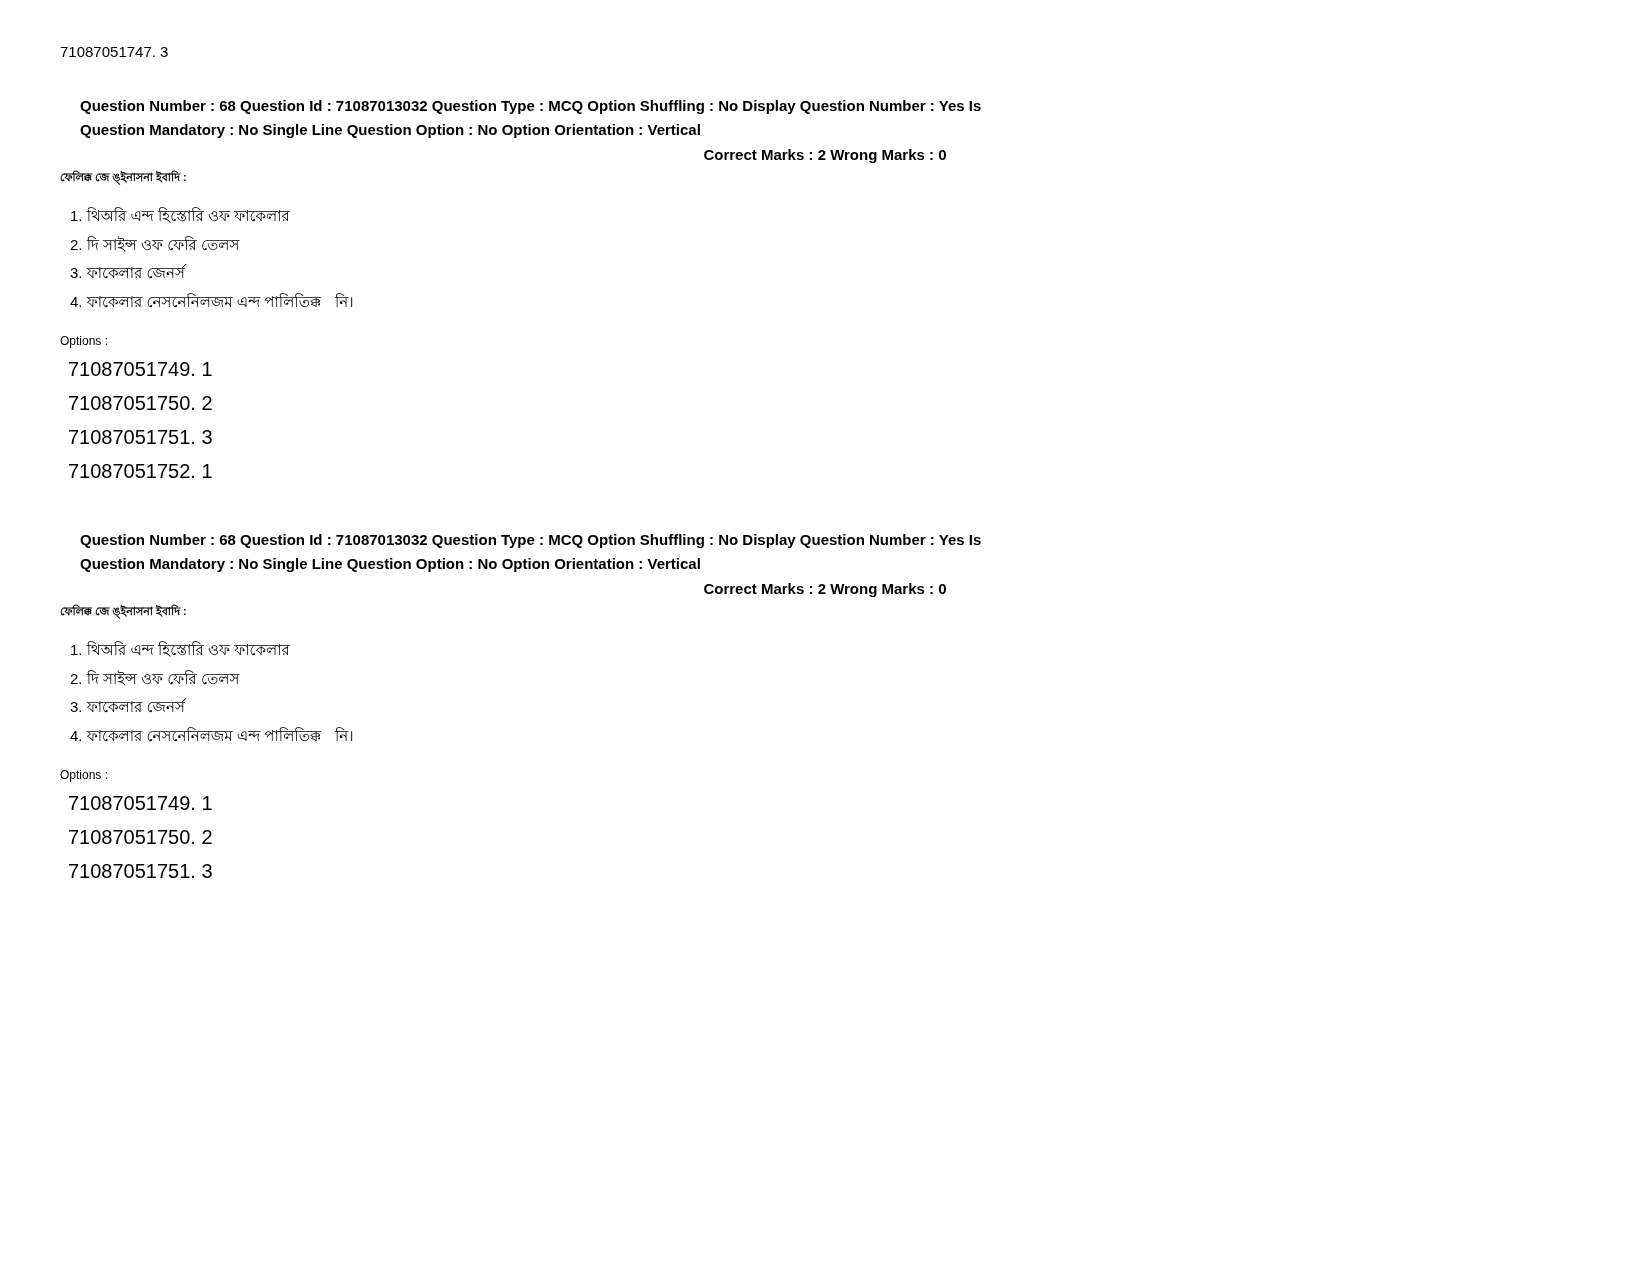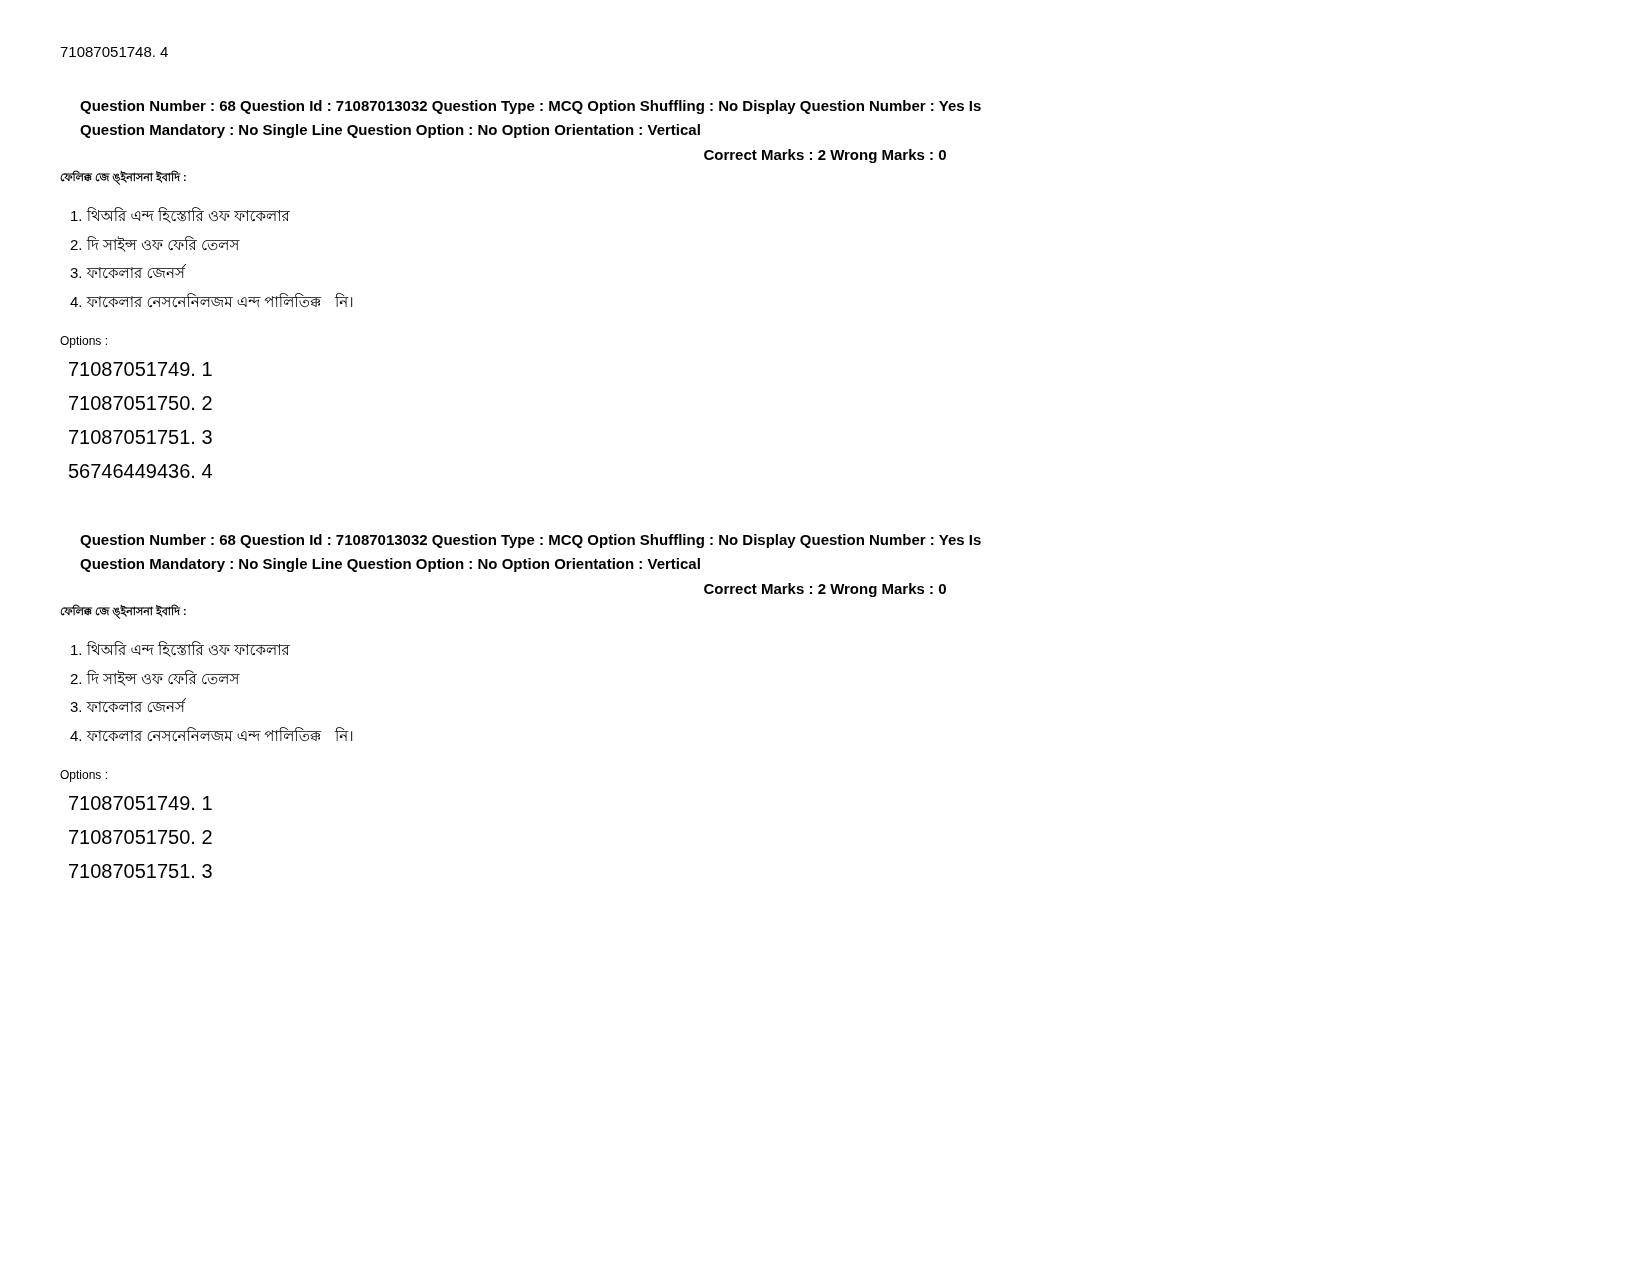--- a/index.html
+++ b/index.html
@@ -63,21 +63,21 @@
       margin-left: 8px;
     }
     .ni-mark {
       margin-left: 10px;
     }
   </style>
 </head>
 <body>
 
 <div class="top-ids">
-  <div>71087051748. 4</div>
+  <div>71087051747. 3</div>
 </div>
 
 <div class="question-block">
   <div class="question-meta">
     <div>Question Number : 68 Question Id : 71087013032 Question Type : MCQ Option Shuffling : No Display Question Number : Yes Is</div>
     <div>Question Mandatory : No Single Line Question Option : No Option Orientation : Vertical</div>
   </div>
   <div class="correct-wrong">Correct Marks : 2 Wrong Marks : 0</div>
   <div class="question-text">ফেলিক্ক জে ঙ্ইনাসনা ইবাদি :</div>
   <div class="options-list">
@@ -93,21 +93,21 @@
     <div class="option-item">
       <span>4. ফাকেলার নেসনেনিলজম এন্দ পালিতিক্ক</span>
       <span class="ni-mark">নি।</span>
     </div>
   </div>
   <div class="options-label">Options :</div>
   <div class="options-ids">
     <div>71087051749. 1</div>
     <div>71087051750. 2</div>
     <div>71087051751. 3</div>
-    <div>56746449436. 4</div>
+    <div>71087051752. 1</div>
   </div>
 </div>
 
 <div class="question-block">
   <div class="question-meta">
     <div>Question Number : 68 Question Id : 71087013032 Question Type : MCQ Option Shuffling : No Display Question Number : Yes Is</div>
     <div>Question Mandatory : No Single Line Question Option : No Option Orientation : Vertical</div>
   </div>
   <div class="correct-wrong">Correct Marks : 2 Wrong Marks : 0</div>
   <div class="question-text">ফেলিক্ক জে ঙ্ইনাসনা ইবাদি :</div>

